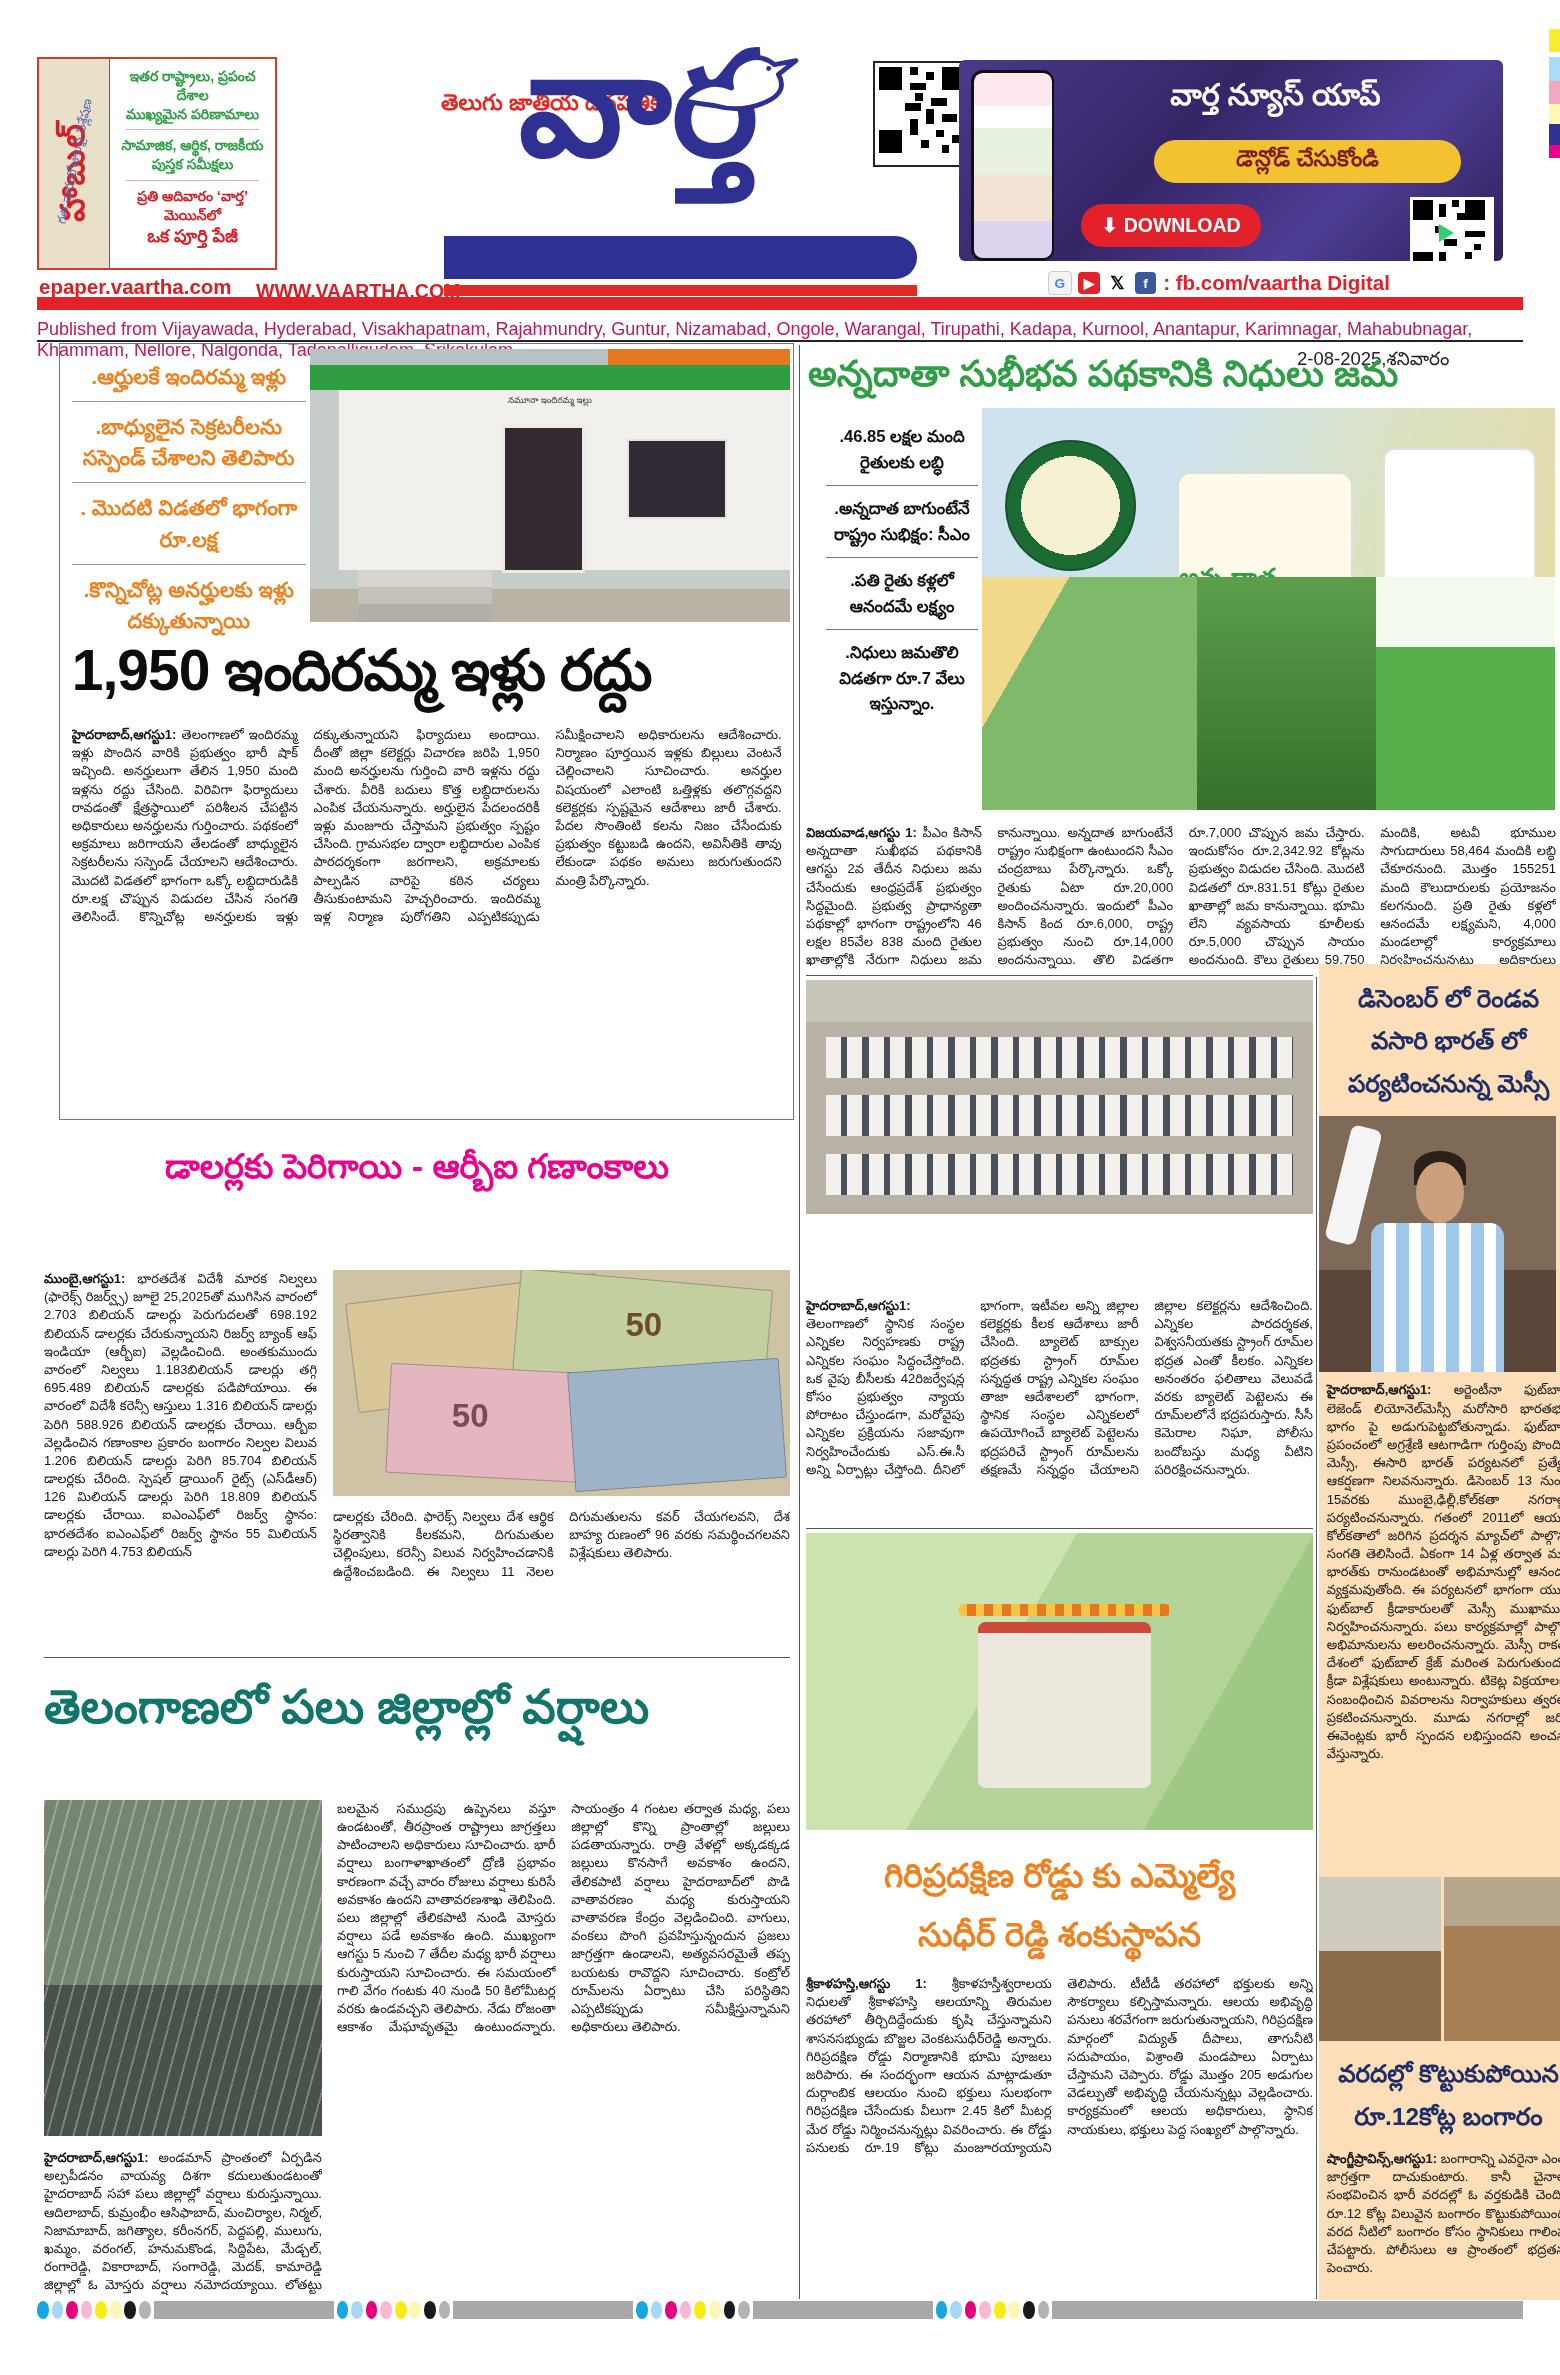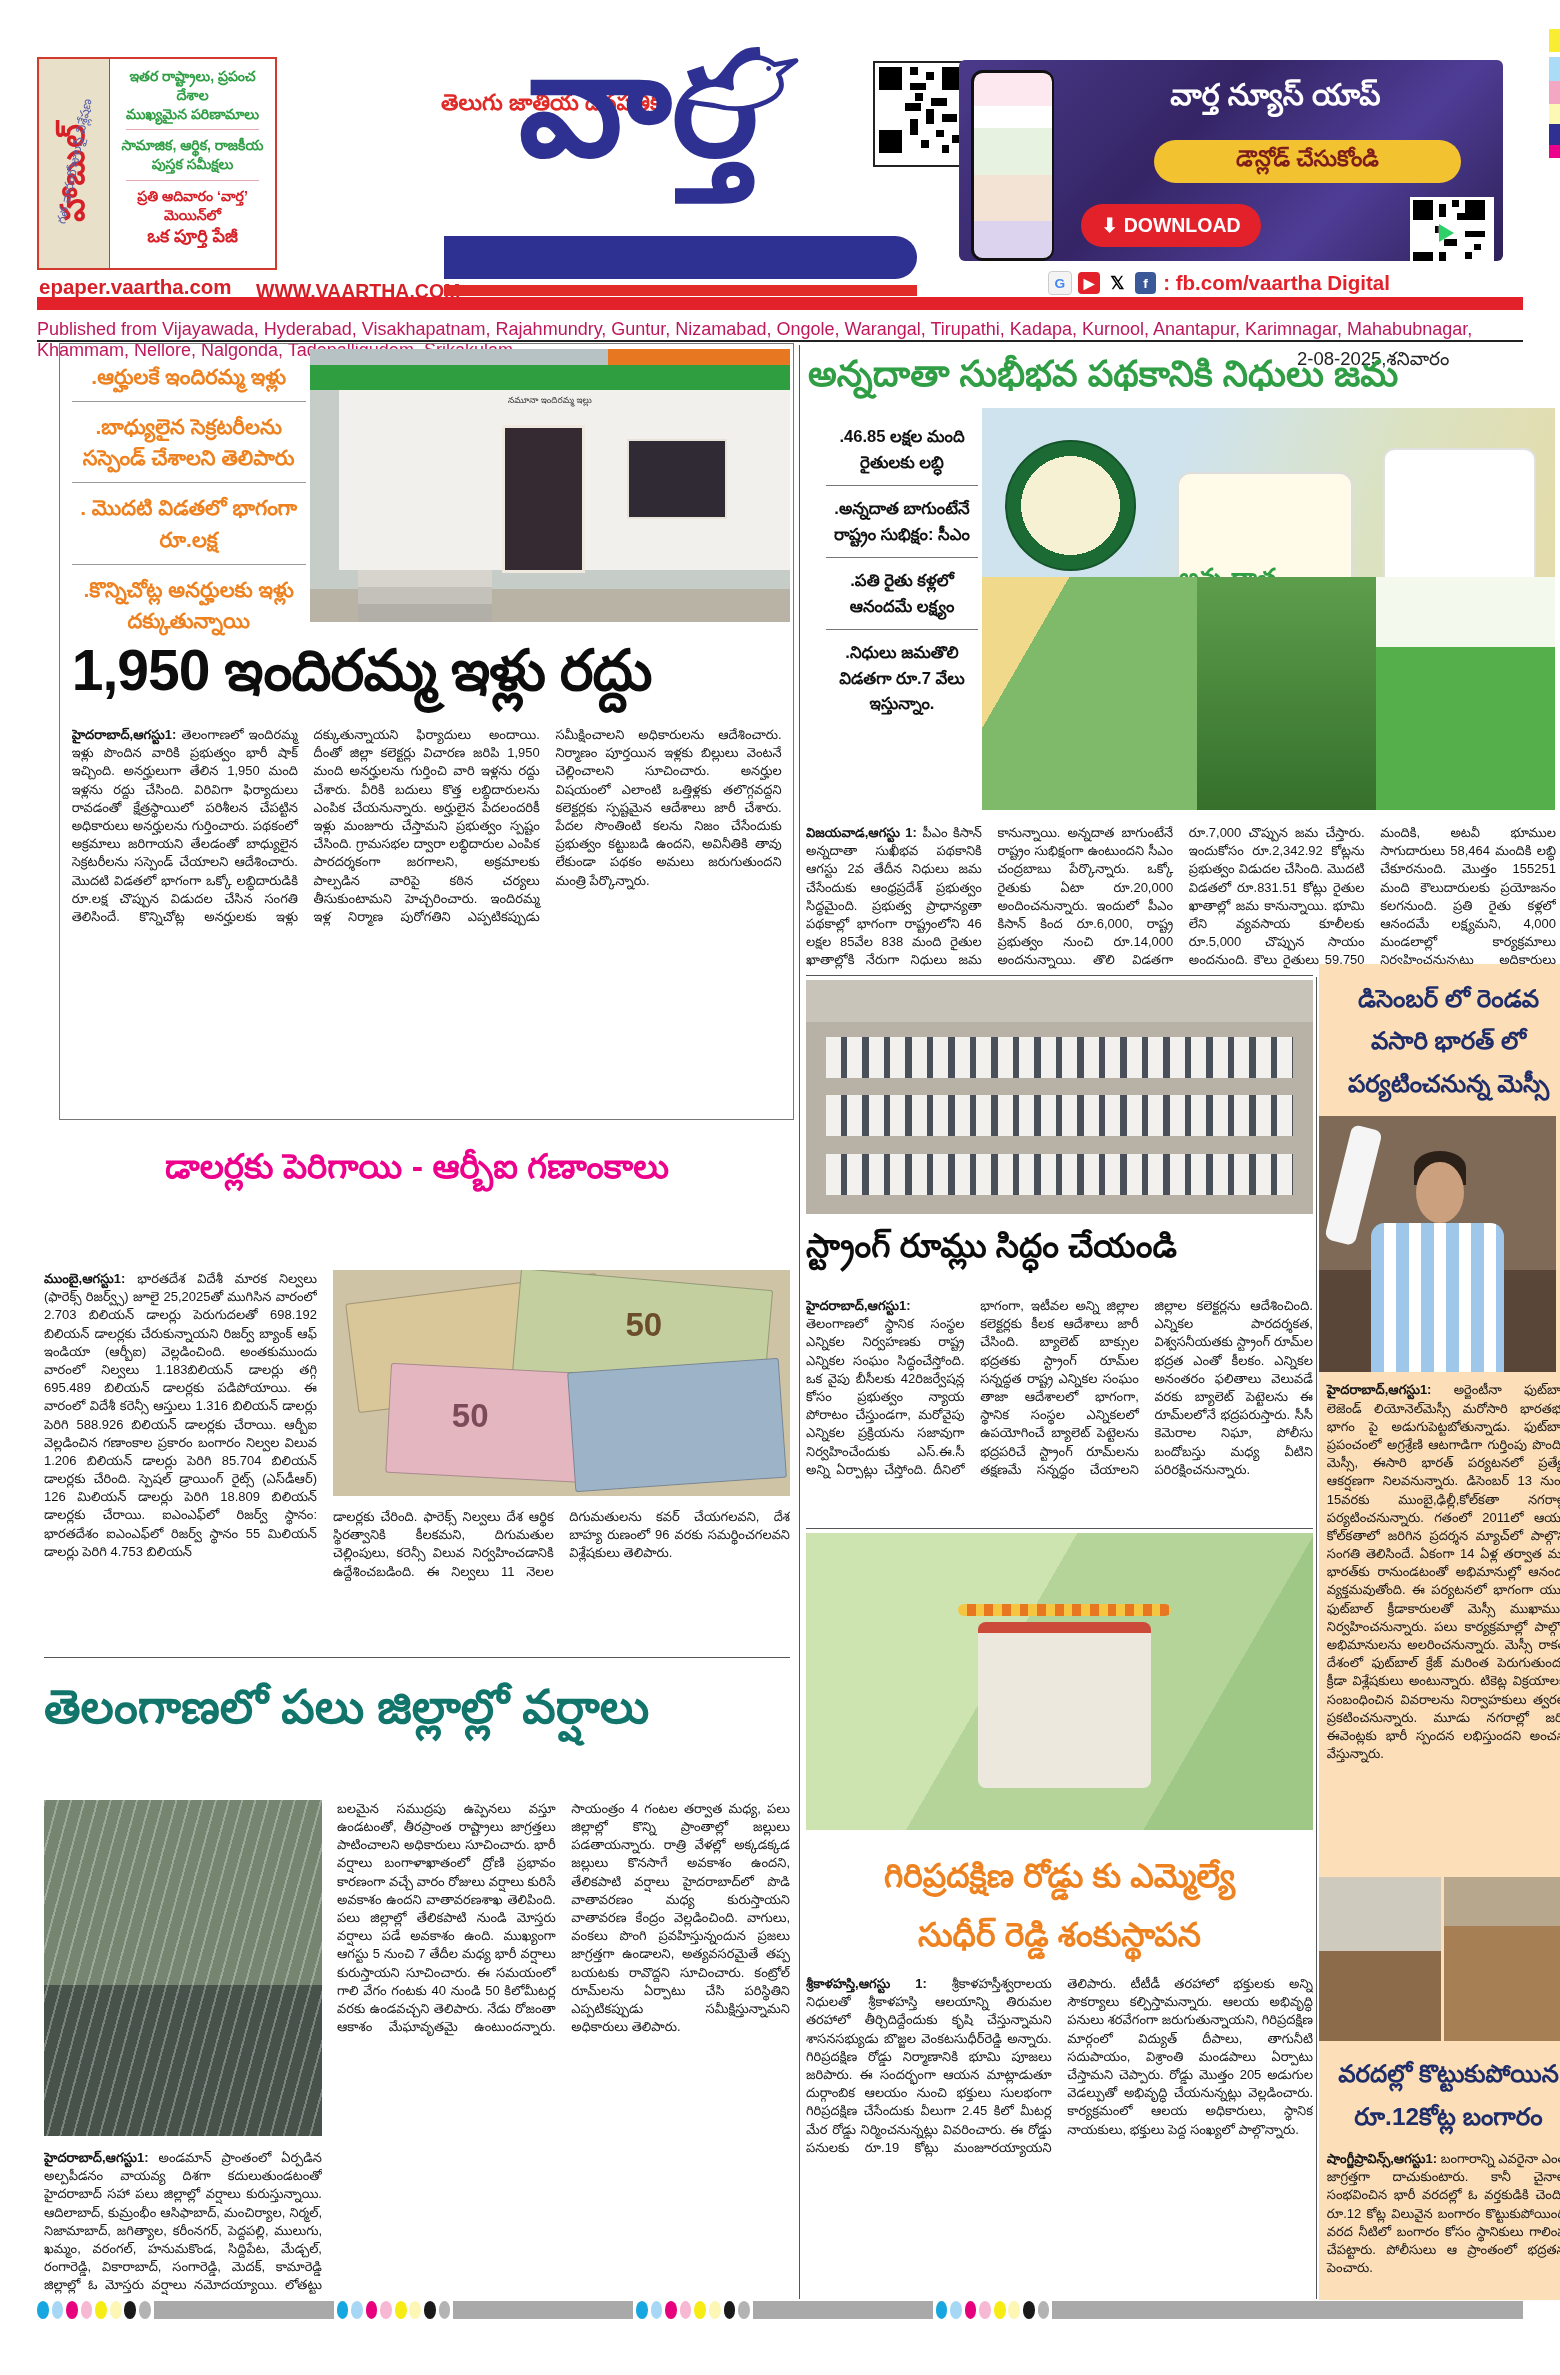--- a/index.html
+++ b/index.html
@@ -295,21 +295,20 @@
     <b>విజయవాడ,ఆగస్టు 1:</b>
     <span>పీఎం కిసాన్ అన్నదాతా సుఖీభవ పథకానికి ఆగస్టు 2వ తేదీన నిధులు జమ చేసేందుకు ఆంధ్రప్రదేశ్ ప్రభుత్వం సిద్ధమైంది. ప్రభుత్వ ప్రాధాన్యతా పథకాల్లో భాగంగా రాష్ట్రంలోని 46 లక్షల 85వేల 838 మంది రైతుల ఖాతాల్లోకి నేరుగా నిధులు జమ కానున్నాయి. అన్నదాత బాగుంటేనే రాష్ట్రం సుభిక్షంగా ఉంటుందని సీఎం చంద్రబాబు పేర్కొన్నారు. ఒక్కో రైతుకు ఏటా రూ.20,000 అందించనున్నారు. ఇందులో పీఎం కిసాన్ కింద రూ.6,000, రాష్ట్ర ప్రభుత్వం నుంచి రూ.14,000 అందనున్నాయి. తొలి విడతగా రూ.7,000 చొప్పున జమ చేస్తారు. ఇందుకోసం రూ.2,342.92 కోట్లను ప్రభుత్వం విడుదల చేసింది. మొదటి విడతలో రూ.831.51 కోట్లు రైతుల ఖాతాల్లో జమ కానున్నాయి. భూమి లేని వ్యవసాయ కూలీలకు రూ.5,000 చొప్పున సాయం అందనుంది. కౌలు రైతులు 59,750 మందికి, అటవీ భూముల సాగుదారులు 58,464 మందికి లబ్ధి చేకూరనుంది. మొత్తం 155251 మంది కౌలుదారులకు ప్రయోజనం కలగనుంది. ప్రతి రైతు కళ్లలో ఆనందమే లక్ష్యమని, 4,000 మండలాల్లో కార్యక్రమాలు నిర్వహించనున్నట్లు అధికారులు తెలిపారు. రైతులు తమ ఖాతాల్లో జమయ్యే సొమ్మును వెంటనే అందుకునేలా ఏర్పాట్లు చేశారు.</span>
   </div>
   <div class="abs hrule" style="left:806px;top:975px;width:507px;height:1px;background:#555;"></div>
 
   <div class="photo ph-evm abs" style="left:806px;top:980px;width:507px;height:234px;">
     <div class="evm-row" style="top:57px;"></div>
     <div class="evm-row" style="top:115px;"></div>
     <div class="evm-row" style="top:174px;"></div>
   </div>
-  <div class="abs h-strong" style="left:806px;top:1227px;width:507px;">స్ట్రాంగ్ రూమ్లు సిద్ధం చేయండి</div>
   <div class="bt cols3 abs" style="left:806px;top:1297px;width:507px;height:226px;overflow:hidden;">
     <b>హైదరాబాద్,ఆగస్టు1:</b>
     <span>తెలంగాణలో స్థానిక సంస్థల ఎన్నికల నిర్వహణకు రాష్ట్ర ఎన్నికల సంఘం సిద్ధంచేస్తోంది. ఒక వైపు బీసీలకు 42రిజర్వేషన్ల కోసం ప్రభుత్వం న్యాయ పోరాటం చేస్తుండగా, మరోవైపు ఎన్నికల ప్రక్రియను సజావుగా నిర్వహించేందుకు ఎస్.ఈ.సీ అన్ని ఏర్పాట్లు చేస్తోంది. దీనిలో భాగంగా, ఇటీవల అన్ని జిల్లాల కలెక్టర్లకు కీలక ఆదేశాలు జారీ చేసింది. బ్యాలెట్ బాక్సుల భద్రతకు స్ట్రాంగ్ రూమ్‌ల సన్నద్ధత రాష్ట్ర ఎన్నికల సంఘం తాజా ఆదేశాలలో భాగంగా, స్థానిక సంస్థల ఎన్నికలలో ఉపయోగించే బ్యాలెట్ పెట్టెలను భద్రపరిచే స్ట్రాంగ్ రూమ్‌లను తక్షణమే సన్నద్ధం చేయాలని జిల్లాల కలెక్టర్లను ఆదేశించింది. ఎన్నికల పారదర్శకత, విశ్వసనీయతకు స్ట్రాంగ్ రూమ్‌ల భద్రత ఎంతో కీలకం. ఎన్నికల అనంతరం ఫలితాలు వెలువడే వరకు బ్యాలెట్ పెట్టెలను ఈ రూమ్‌లలోనే భద్రపరుస్తారు. సీసీ కెమెరాల నిఘా, పోలీసు బందోబస్తు మధ్య వీటిని పరిరక్షించనున్నారు.</span>
   </div>
   <div class="abs hrule" style="left:806px;top:1528px;width:507px;height:1px;background:#555;"></div>
 
   <div class="photo ph-cer abs" style="left:806px;top:1533px;width:507px;height:297px;">
     <div class="cer-stone"></div>
     <div class="cer-garland"></div>
   </div>

